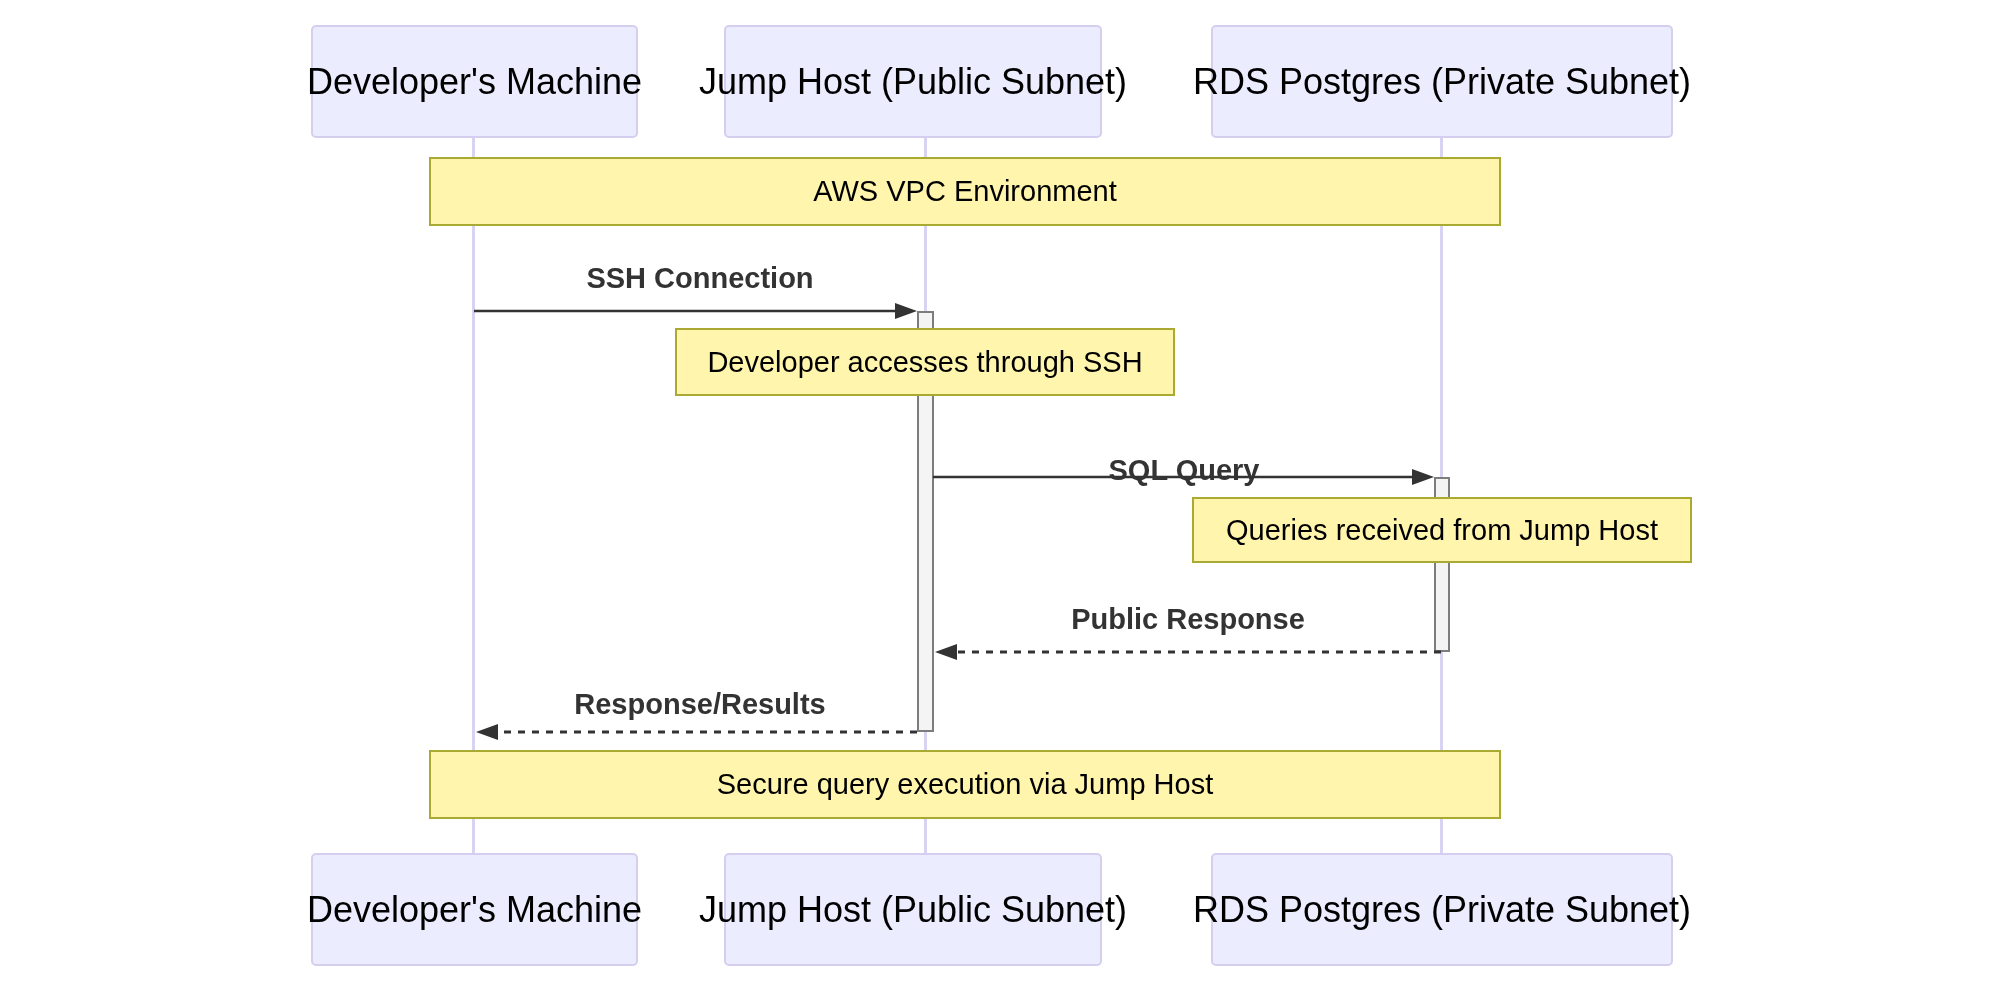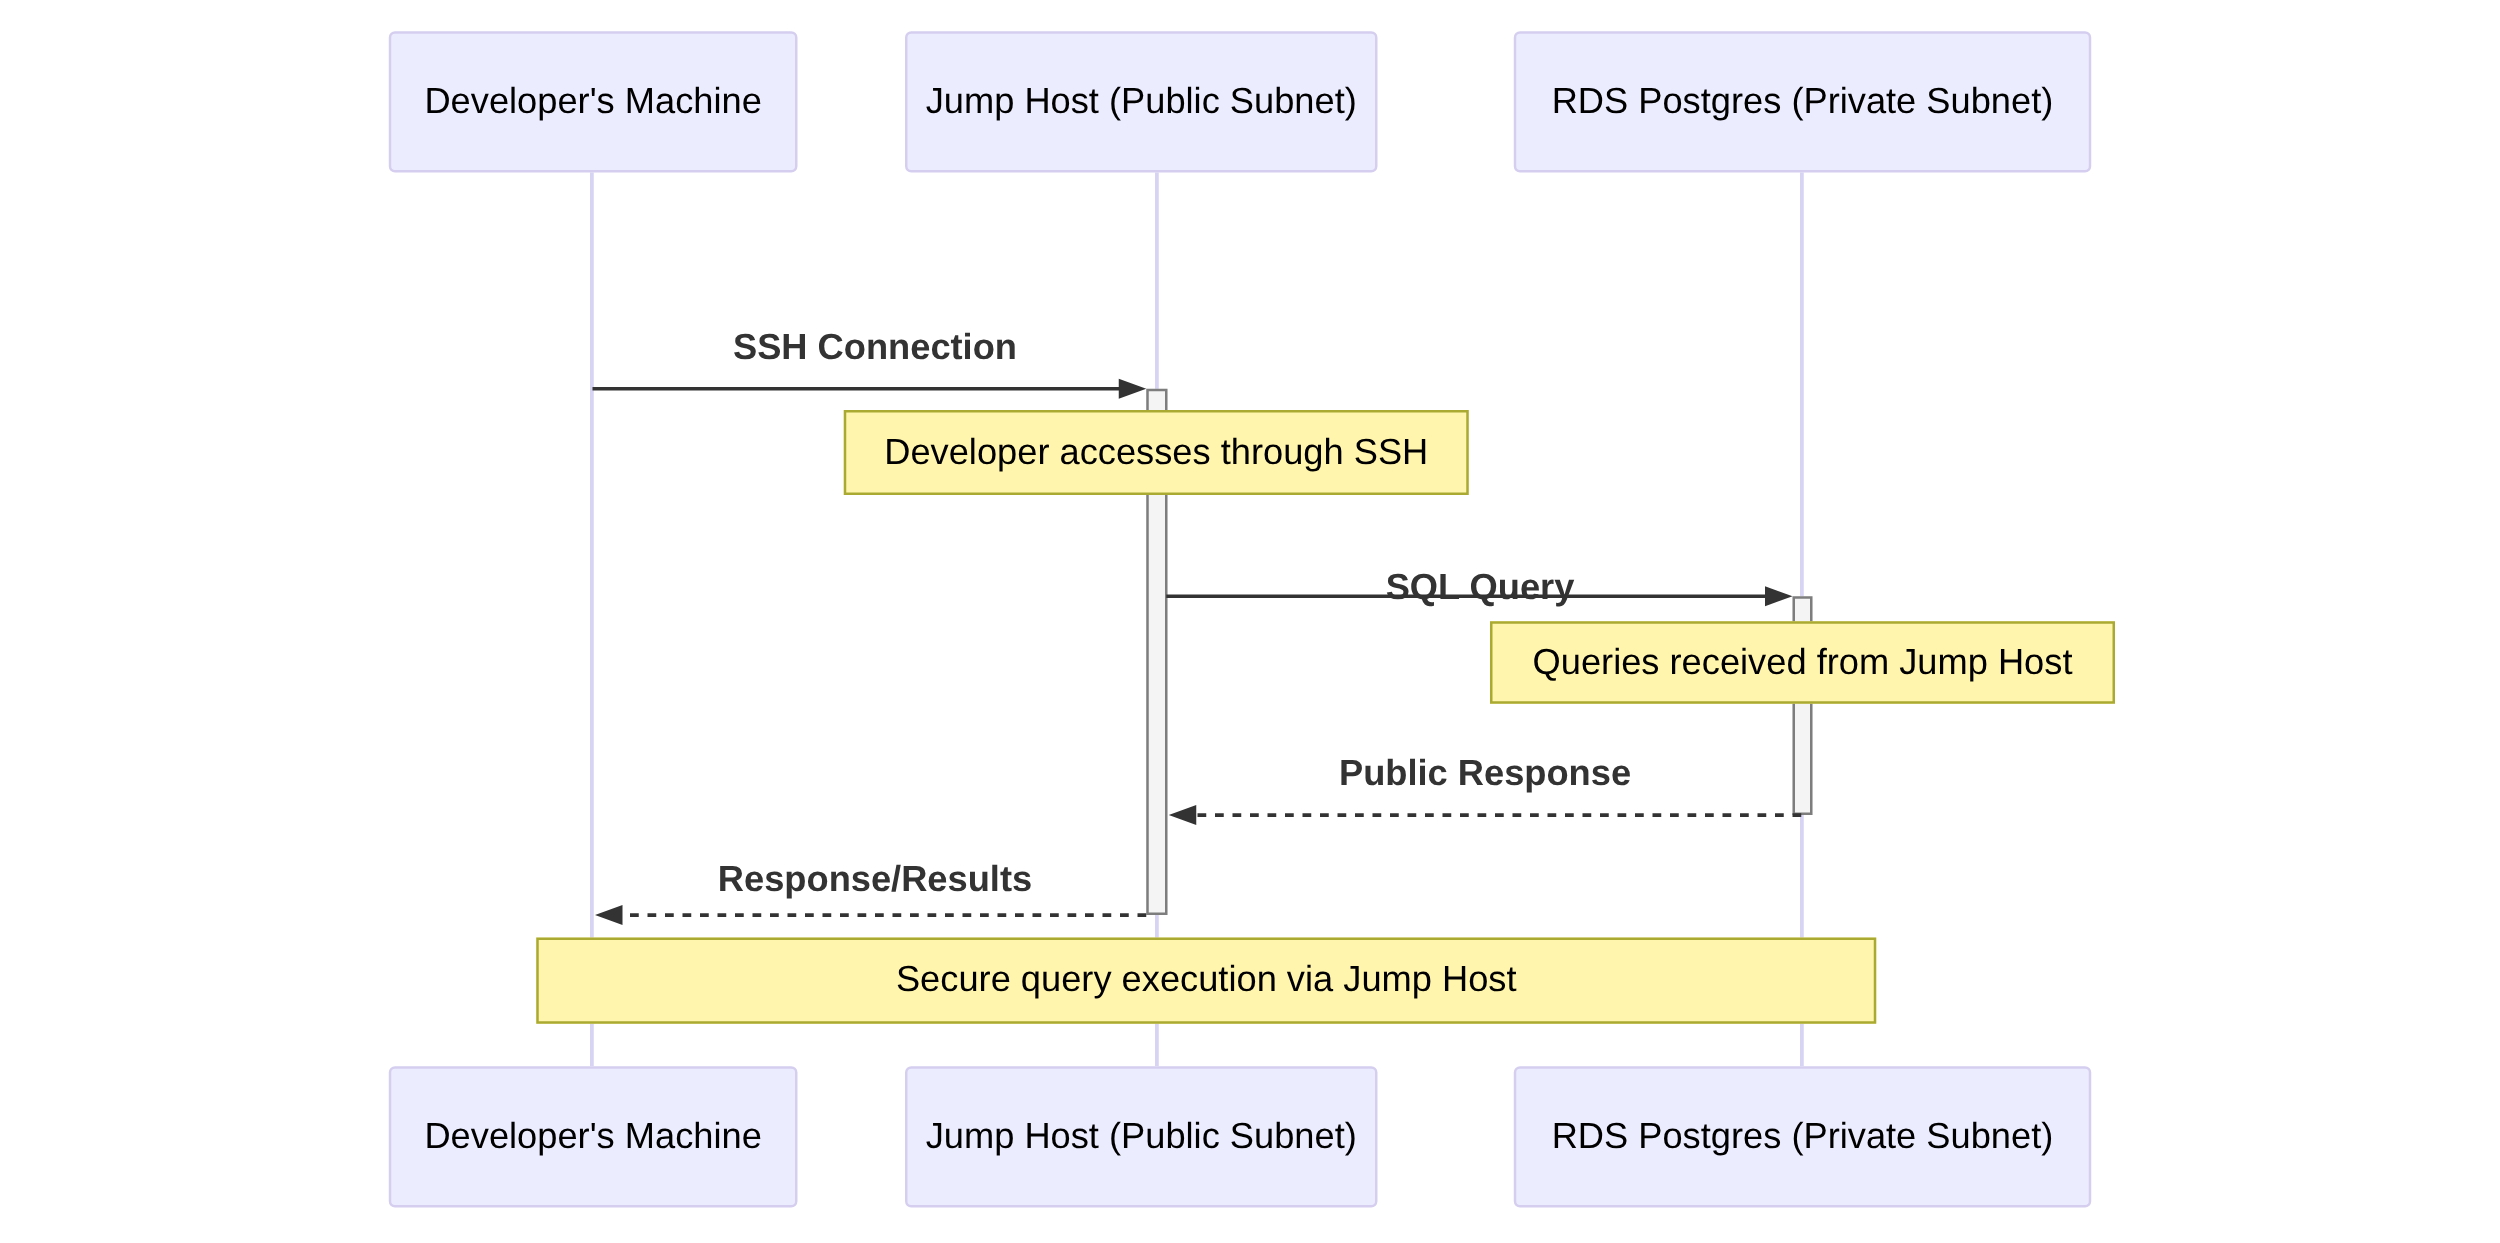--- a/index.html
+++ b/index.html
@@ -13,21 +13,21 @@
   }
   #ll-dev{left:472px}
   #ll-jump{left:924px}
   #ll-rds{left:1440px}
   .actor{
     position:absolute;height:113px;box-sizing:border-box;
     background:var(--actor-fill,#ECECFF);
     border:2px solid var(--actor-border,#D5CEEF);
     border-radius:5px;
     display:flex;align-items:center;justify-content:center;
-    font-size:29px;color:var(--actor-text,#000000);white-space:nowrap;
+    font-size:36px;color:var(--actor-text,#000000);white-space:nowrap;
   }
   .actor.top{top:25px}
   .actor.bottom{top:853px}
   .a-dev{left:311px;width:327px}
   .a-jump{left:724px;width:378px}
   .a-rds{left:1211px;width:462px}
   .activation{
     position:absolute;box-sizing:border-box;
     background:var(--activation-fill,#F4F4F4);
     border:2px solid var(--activation-border,#7d7d7d);
@@ -102,20 +102,23 @@
   <div class="actor bottom a-dev">
     <span>Developer's Machine</span>
   </div>
   <div class="actor bottom a-jump">
     <span>Jump Host (Public Subnet)</span>
   </div>
   <div class="actor bottom a-rds">
     <span>RDS Postgres (Private Subnet)</span>
   </div>
 
+  <div class="note" id="note-aws">
+    <span>AWS VPC Environment</span>
+  </div>
   <div class="note" id="note-ssh">
     <span>Developer accesses through SSH</span>
   </div>
   <div class="note" id="note-queries">
     <span>Queries received from Jump Host</span>
   </div>
   <div class="note" id="note-secure">
     <span>Secure query execution via Jump Host</span>
   </div>
 

